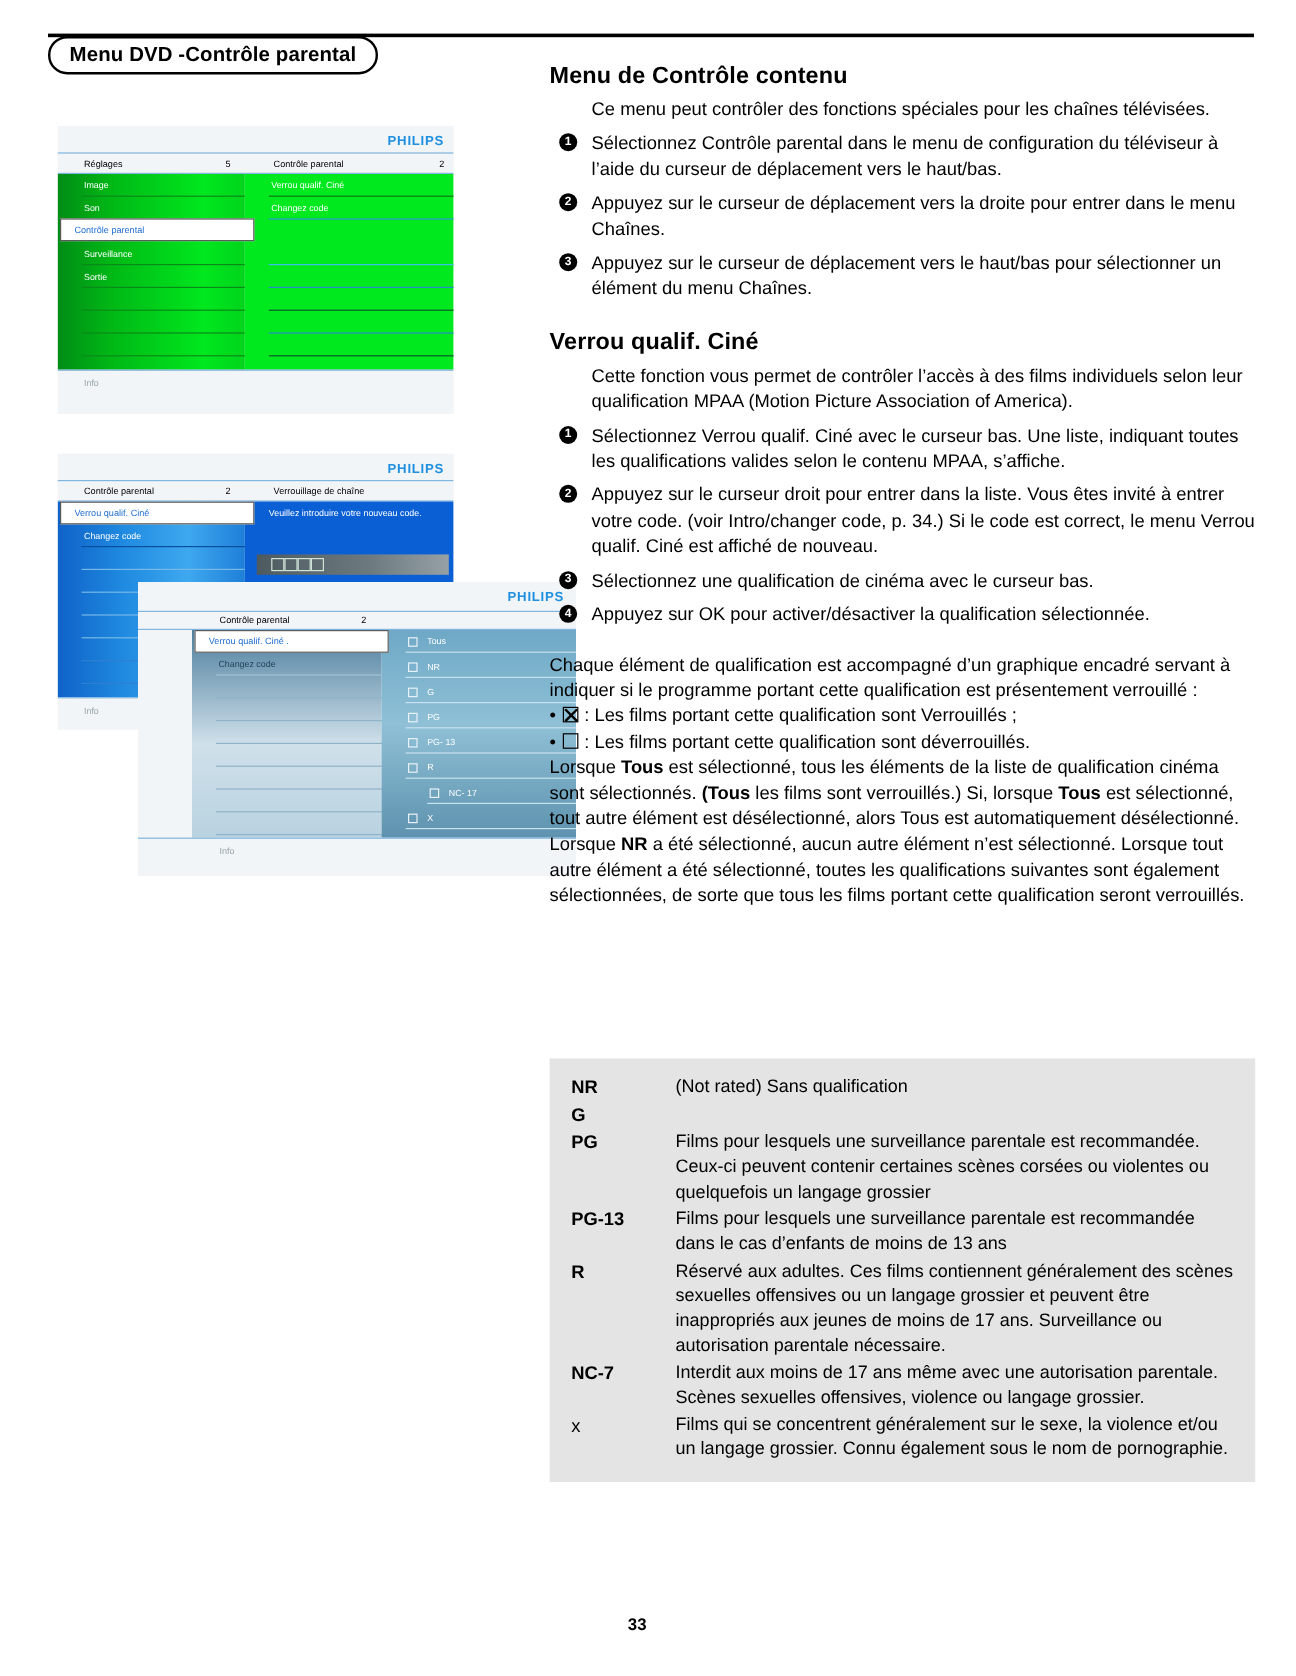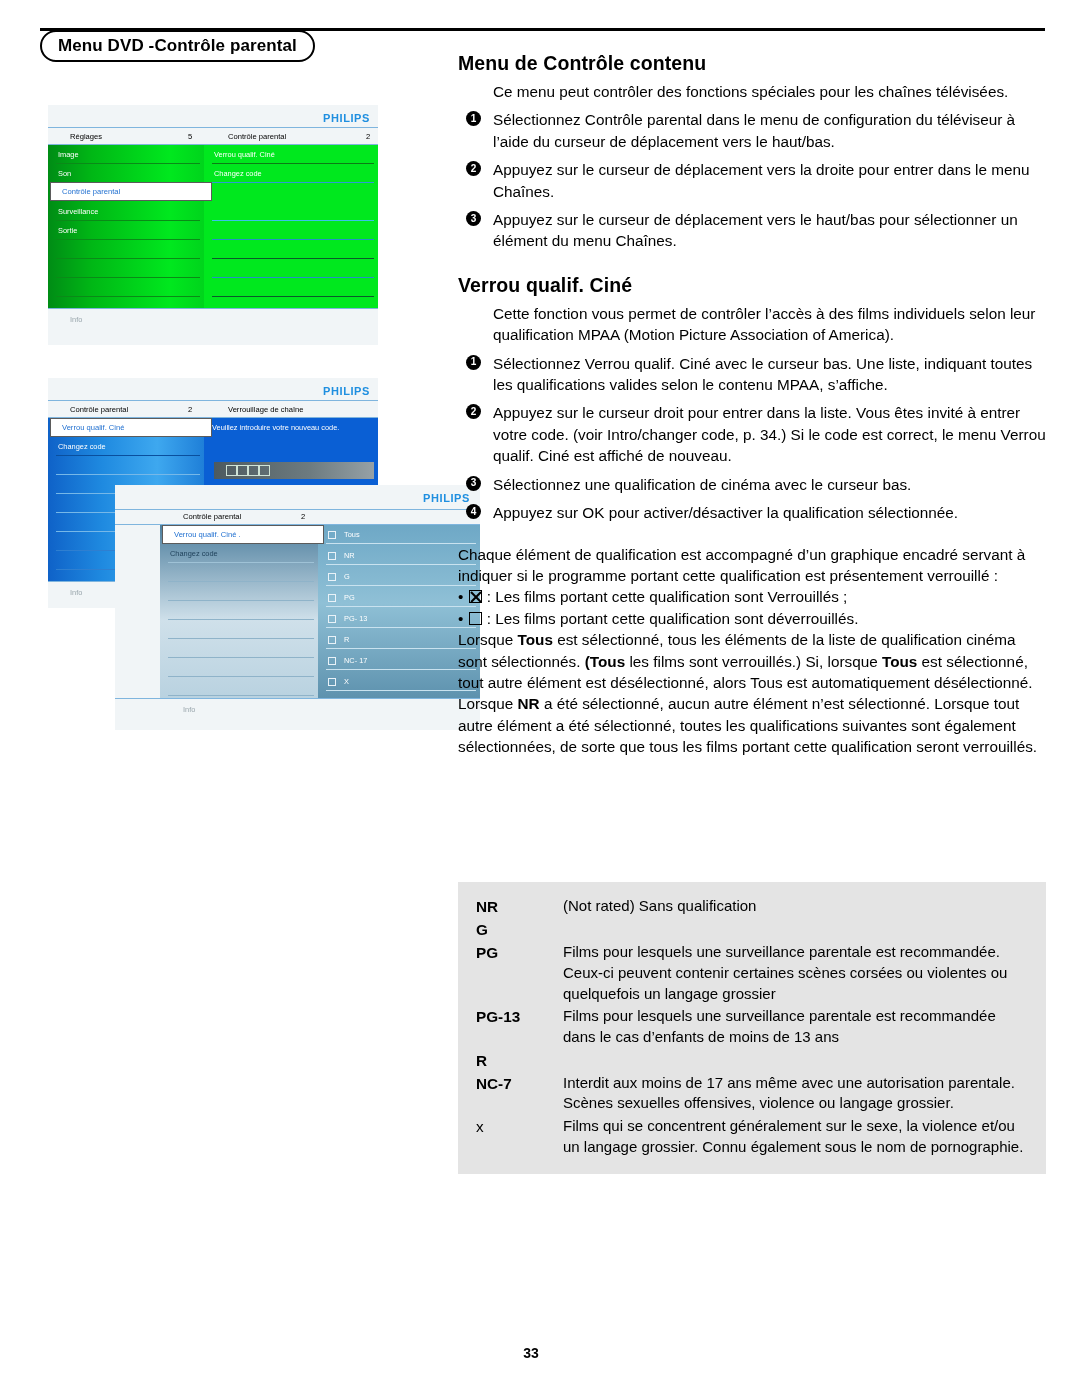--- a/index.html
+++ b/index.html
@@ -42,21 +42,21 @@
     position:absolute; right:8px; top:7px;
     color:#1f8fe0; font-weight:bold; font-size:11px; letter-spacing:.6px;
   }
   .osd .hdr-rule {
     position:absolute; left:0; width:100%; height:1.4px; background:#7fb5de;
   }
   .osd .col-title {
     position:absolute; color:#000; font-size:7.6px; white-space:nowrap;
   }
   .osd .col-num { position:absolute; color:#000; font-size:7.6px; }
-  .osd .panel { position:absolute; }
+  .osd .panel { position:absolute;padding-left:12px; }
   .osd .row {
     position:absolute; width:100%; height:19px;
     display:flex; align-items:center;
     padding-left:10px;
     font-size:7.4px;
     white-space:nowrap;
   }
   .osd .row .sep {
     position:absolute; left:8px; right:4px; bottom:0; height:1px;
   }
@@ -376,21 +376,21 @@
       <div class="row" style="top:84px;">
         <span class="cb"></span>
         <span>PG- 13</span>
         <div class="sep" style="background:#c9e2ef;"></div>
       </div>
       <div class="row" style="top:105px;">
         <span class="cb"></span>
         <span>R</span>
         <div class="sep" style="background:#c9e2ef;"></div>
       </div>
-      <div class="row" style="top:126px;">
+      <div class="row" style="top:126px;margin-left:18px;">
         <span class="cb"></span>
         <span>NC- 17</span>
         <div class="sep" style="background:#c9e2ef;"></div>
       </div>
       <div class="row" style="top:147px;">
         <span class="cb"></span>
         <span>X</span>
         <div class="sep" style="background:#c9e2ef;"></div>
       </div>
     </div>
@@ -473,20 +473,21 @@
   <div class="rrow">
     <div class="rcode">PG</div>
     <div class="rdesc">Films pour lesquels une surveillance parentale est recommandée. Ceux-ci peuvent contenir certaines scènes corsées ou violentes ou quelquefois un langage grossier</div>
   </div>
   <div class="rrow">
     <div class="rcode">PG-13</div>
     <div class="rdesc">Films pour lesquels une surveillance parentale est recommandée dans le cas d’enfants de moins de 13 ans</div>
   </div>
   <div class="rrow">
     <div class="rcode">R</div>
+    <div class="rdesc">Réservé aux adultes. Ces films contiennent généralement des scènes sexuelles offensives ou un langage grossier et peuvent être inappropriés aux jeunes de moins de 17 ans. Surveillance ou autorisation parentale nécessaire.</div>
   </div>
   <div class="rrow">
     <div class="rcode">NC-7</div>
     <div class="rdesc">Interdit aux moins de 17 ans même avec une autorisation parentale. Scènes sexuelles offensives, violence ou langage grossier.</div>
   </div>
   <div class="rrow">
     <div class="rcode light">x</div>
     <div class="rdesc">Films qui se concentrent généralement sur le sexe, la violence et/ou un langage grossier. Connu également sous le nom de pornographie.</div>
   </div>
 </div>

